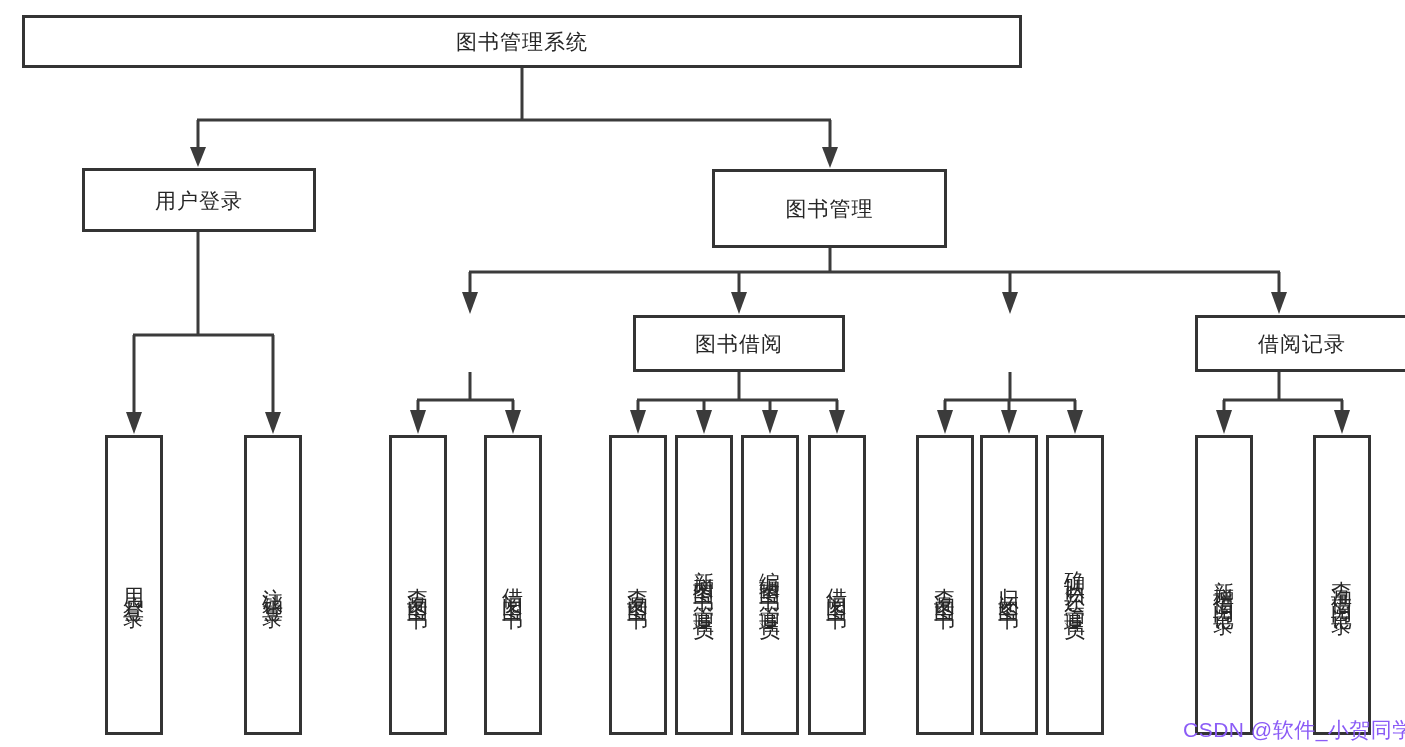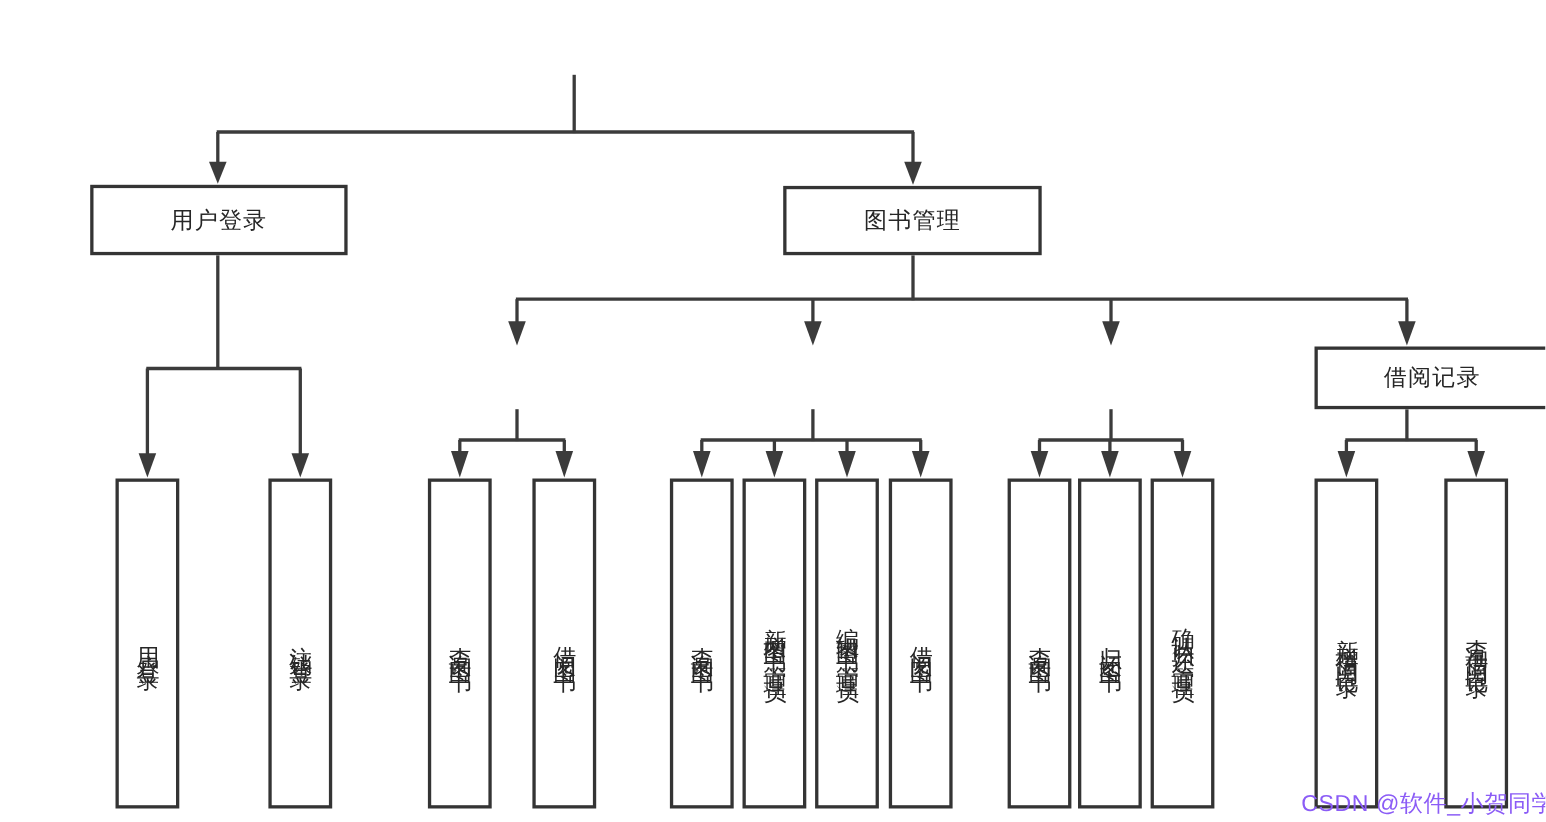--- a/index.html
+++ b/index.html
@@ -45,21 +45,21 @@
     width: 58px;
     writing-mode: vertical-rl;
     text-orientation: mixed;
     font-size: 21px;
     letter-spacing: 7px;
     line-height: 1;
     text-align: center;
   }
   .root-box   { left: 22px;  top: 15px;  width: 1000px; height: 53px; }
   .b-user     { left: 82px;  top: 168px; width: 234px;  height: 64px; }
-  .b-mgmt     { left: 712px; top: 169px; width: 235px;  height: 63px; }
+  .b-mgmt     { left: 712px; top: 169px; width: 235px;  height: 79px; }
   .b-newbook  { left: 362px; top: 315px; width: 216px;  height: 57px; }
   .b-borrow   { left: 633px; top: 315px; width: 212px;  height: 57px; }
   .b-current  { left: 903px; top: 315px; width: 214px;  height: 57px; }
   .b-records  { left: 1172px;top: 315px; width: 214px;  height: 57px; margin-left: 23px; }
 
   .l-login    { left: 105px; }
   .l-logout   { left: 244px; }
   .l-query1   { left: 389px; }
   .l-borrow1  { left: 484px; }
   .l-query2   { left: 609px; }
@@ -159,24 +159,26 @@
         <line x1="1279" y1="372" x2="1279" y2="401"></line>
         <line x1="1223" y1="400" x2="1343" y2="400"></line>
         <line x1="1224" y1="400" x2="1224" y2="414"></line>
         <polygon points="1216,410 1232,410 1224,434" stroke="none"></polygon>
         <line x1="1342" y1="400" x2="1342" y2="414"></line>
         <polygon points="1334,410 1350,410 1342,434" stroke="none"></polygon>
       </g>
     </g>
   </svg>
 
+  <div class="node hbox root-box">图书管理系统</div>
 
   <div class="node hbox b-user">用户登录</div>
   <div class="node hbox b-mgmt">图书管理</div>
 
+  <div class="node hbox b-borrow">图书借阅</div>
   <div class="node hbox b-records">借阅记录</div>
 
   <div class="node vbox l-login">用户登录</div>
   <div class="node vbox l-logout">注销登录</div>
 
   <div class="node vbox l-query1">查询图书</div>
   <div class="node vbox l-borrow1">借阅图书</div>
 
   <div class="node vbox l-query2">查询图书</div>
   <div class="node vbox l-add">新增图书（管理员）</div>

